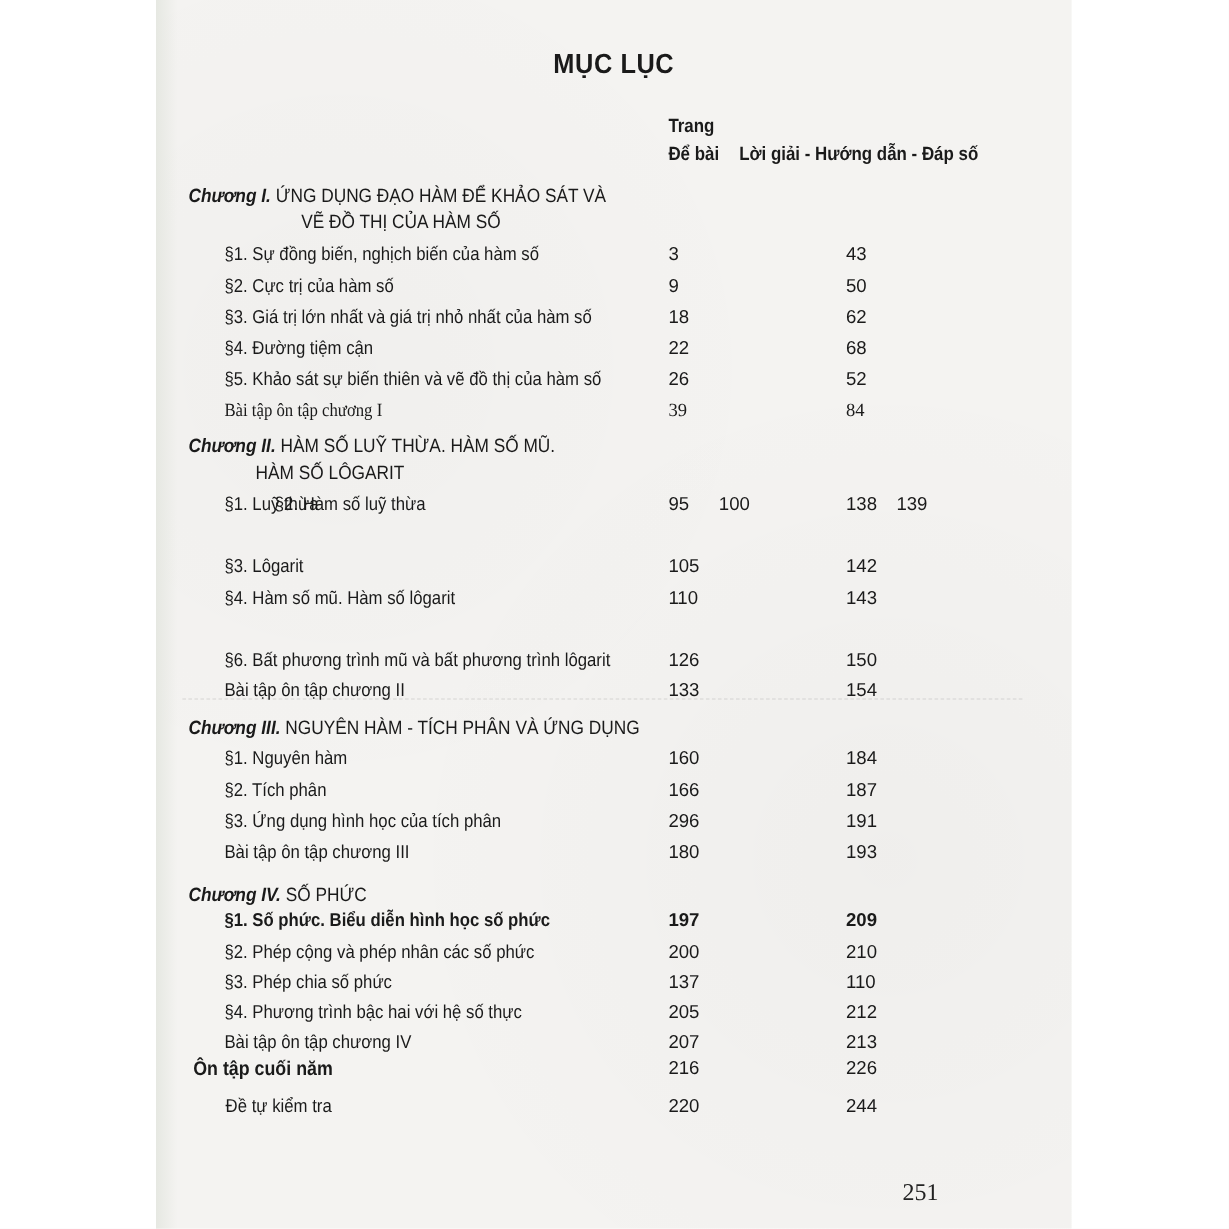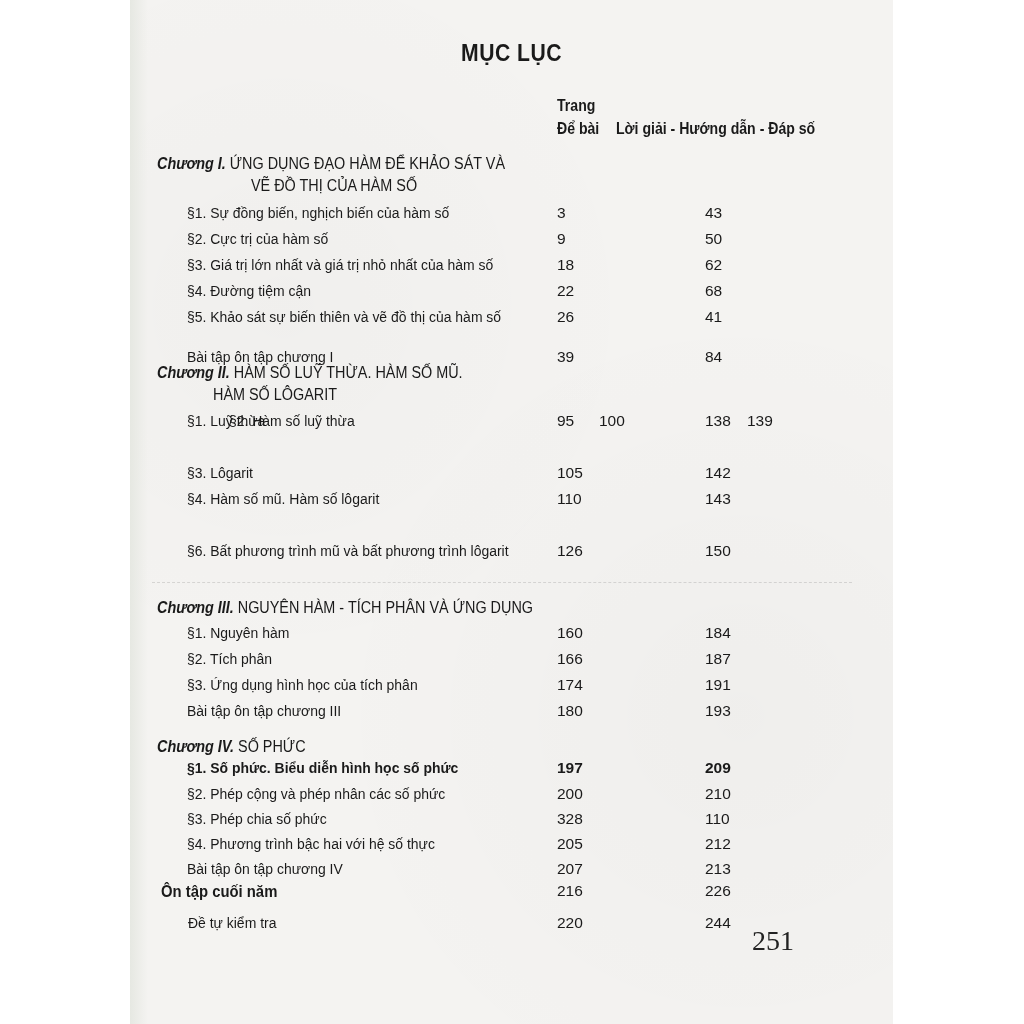--- a/index.html
+++ b/index.html
@@ -26,22 +26,22 @@
     .row { position: absolute; left: 0; width: 100%; height: 26px; font-size: 15.5px; white-space: nowrap; }
     .row .lbl { position: absolute; transform-origin: left top; transform: scaleX(0.9); }
     .row .p1 { position: absolute; left: 427px; }
     .row .p2 { position: absolute; left: 575px; }
     .chapter { position: absolute; font-size: 16px; white-space: nowrap; transform-origin: left top; transform: scaleX(0.9); }
     .chapter .ch-no { font-style: italic; font-weight: bold; }
     .chapter2 { position: absolute; font-size: 16px; white-space: nowrap; transform-origin: left top; transform: scaleX(0.9); }
     .bold { font-weight: bold; font-size: 16.5px; }
     .divider { position: absolute; left: 22px; width: 700px; top: 582px; height: 0; border-top: 1px dashed rgba(0,0,0,0.12); }
     .pagenum {
-      position: absolute; top: 925px; left: 622px;
-      font-family: "Liberation Serif", "DejaVu Serif", serif; font-size: 28px; color: #222;
+      position: absolute; top: 983px; left: 622px;
+      font-family: "Liberation Serif", "DejaVu Serif", serif; font-size: 20px; color: #222;
     }
   </style>
 </head>
 <body>
 
 <div class="page">
   <div class="page-edge"></div>
 
   <div class="title">MỤC LỤC</div>
 
@@ -71,23 +71,23 @@
       <span class="p2">62</span>
     </div>
   <div class="row" style="top:282px;">
       <span class="lbl" style="left:57px">§4. Đường tiệm cận</span>
       <span class="p1">22</span>
       <span class="p2">68</span>
     </div>
   <div class="row" style="top:308px;">
       <span class="lbl" style="left:57px">§5. Khảo sát sự biến thiên và vẽ đồ thị của hàm số</span>
       <span class="p1">26</span>
-      <span class="p2">41</span>
+      <span class="p2">52</span>
     </div>
-  <div class="row" style="top:348px;">
+  <div class="row" style="top:334px;font-family:Liberation Serif, serif;">
       <span class="lbl" style="left:57px">Bài tập ôn tập chương I</span>
       <span class="p1">39</span>
       <span class="p2">84</span>
     </div>
 
   <div class="chapter" style="left:27px; top:364px;">
     <span class="ch-no">Chương II.</span>
     <span>HÀM SỐ LUỸ THỪA. HÀM SỐ MŨ.</span>
   </div>
   <div class="chapter2" style="left:83px; top:386px;">HÀM SỐ LÔGARIT</div>
@@ -110,41 +110,46 @@
   <div class="row" style="top:490px;">
       <span class="lbl" style="left:57px">§4. Hàm số mũ. Hàm số lôgarit</span>
       <span class="p1">110</span>
       <span class="p2">143</span>
     </div>
   <div class="row" style="top:542px;">
       <span class="lbl" style="left:57px">§6. Bất phương trình mũ và bất phương trình lôgarit</span>
       <span class="p1">126</span>
       <span class="p2">150</span>
     </div>
+  <div class="row" style="top:567px;">
+      <span class="lbl" style="left:57px">Bài tập ôn tập chương II</span>
+      <span class="p1">133</span>
+      <span class="p2">154</span>
+    </div>
 
   <div class="divider"></div>
 
   <div class="chapter" style="left:27px; top:599px;">
     <span class="ch-no">Chương III.</span>
     <span>NGUYÊN HÀM - TÍCH PHÂN VÀ ỨNG DỤNG</span>
   </div>
 
   <div class="row" style="top:624px;">
       <span class="lbl" style="left:57px">§1. Nguyên hàm</span>
       <span class="p1">160</span>
       <span class="p2">184</span>
     </div>
   <div class="row" style="top:650px;">
       <span class="lbl" style="left:57px">§2. Tích phân</span>
       <span class="p1">166</span>
       <span class="p2">187</span>
     </div>
   <div class="row" style="top:676px;">
       <span class="lbl" style="left:57px">§3. Ứng dụng hình học của tích phân</span>
-      <span class="p1">174</span>
+      <span class="p1">296</span>
       <span class="p2">191</span>
     </div>
   <div class="row" style="top:702px;">
       <span class="lbl" style="left:57px">Bài tập ôn tập chương III</span>
       <span class="p1">180</span>
       <span class="p2">193</span>
     </div>
 
   <div class="chapter" style="left:27px; top:738px;">
     <span class="ch-no">Chương IV.</span>
@@ -156,21 +161,21 @@
       <span class="p1">197</span>
       <span class="p2">209</span>
     </div>
   <div class="row" style="top:785px;">
       <span class="lbl" style="left:57px">§2. Phép cộng và phép nhân các số phức</span>
       <span class="p1">200</span>
       <span class="p2">210</span>
     </div>
   <div class="row" style="top:810px;">
       <span class="lbl" style="left:57px">§3. Phép chia số phức</span>
-      <span class="p1">328</span>
+      <span class="p1">137</span>
       <span class="p2">110</span>
     </div>
   <div class="row" style="top:835px;">
       <span class="lbl" style="left:57px">§4. Phương trình bậc hai với hệ số thực</span>
       <span class="p1">205</span>
       <span class="p2">212</span>
     </div>
   <div class="row" style="top:860px;">
       <span class="lbl" style="left:57px">Bài tập ôn tập chương IV</span>
       <span class="p1">207</span>

